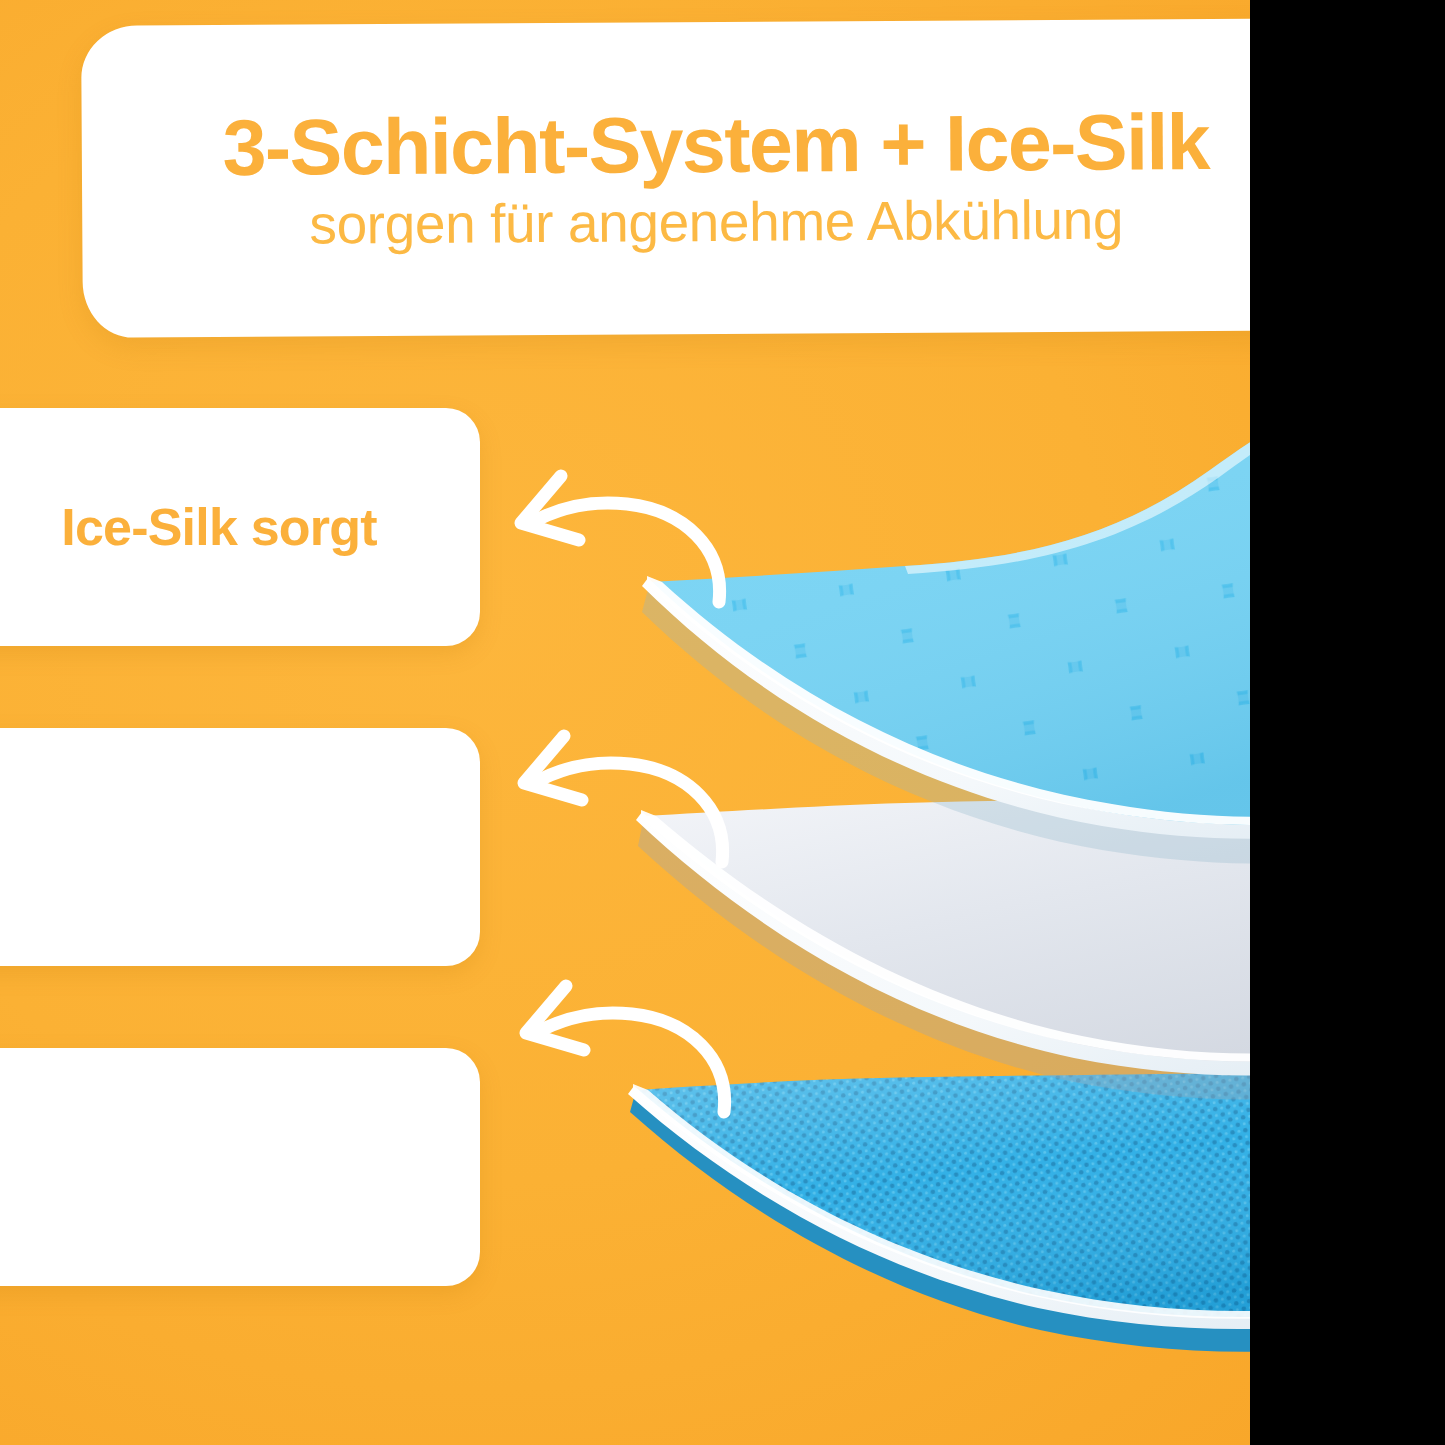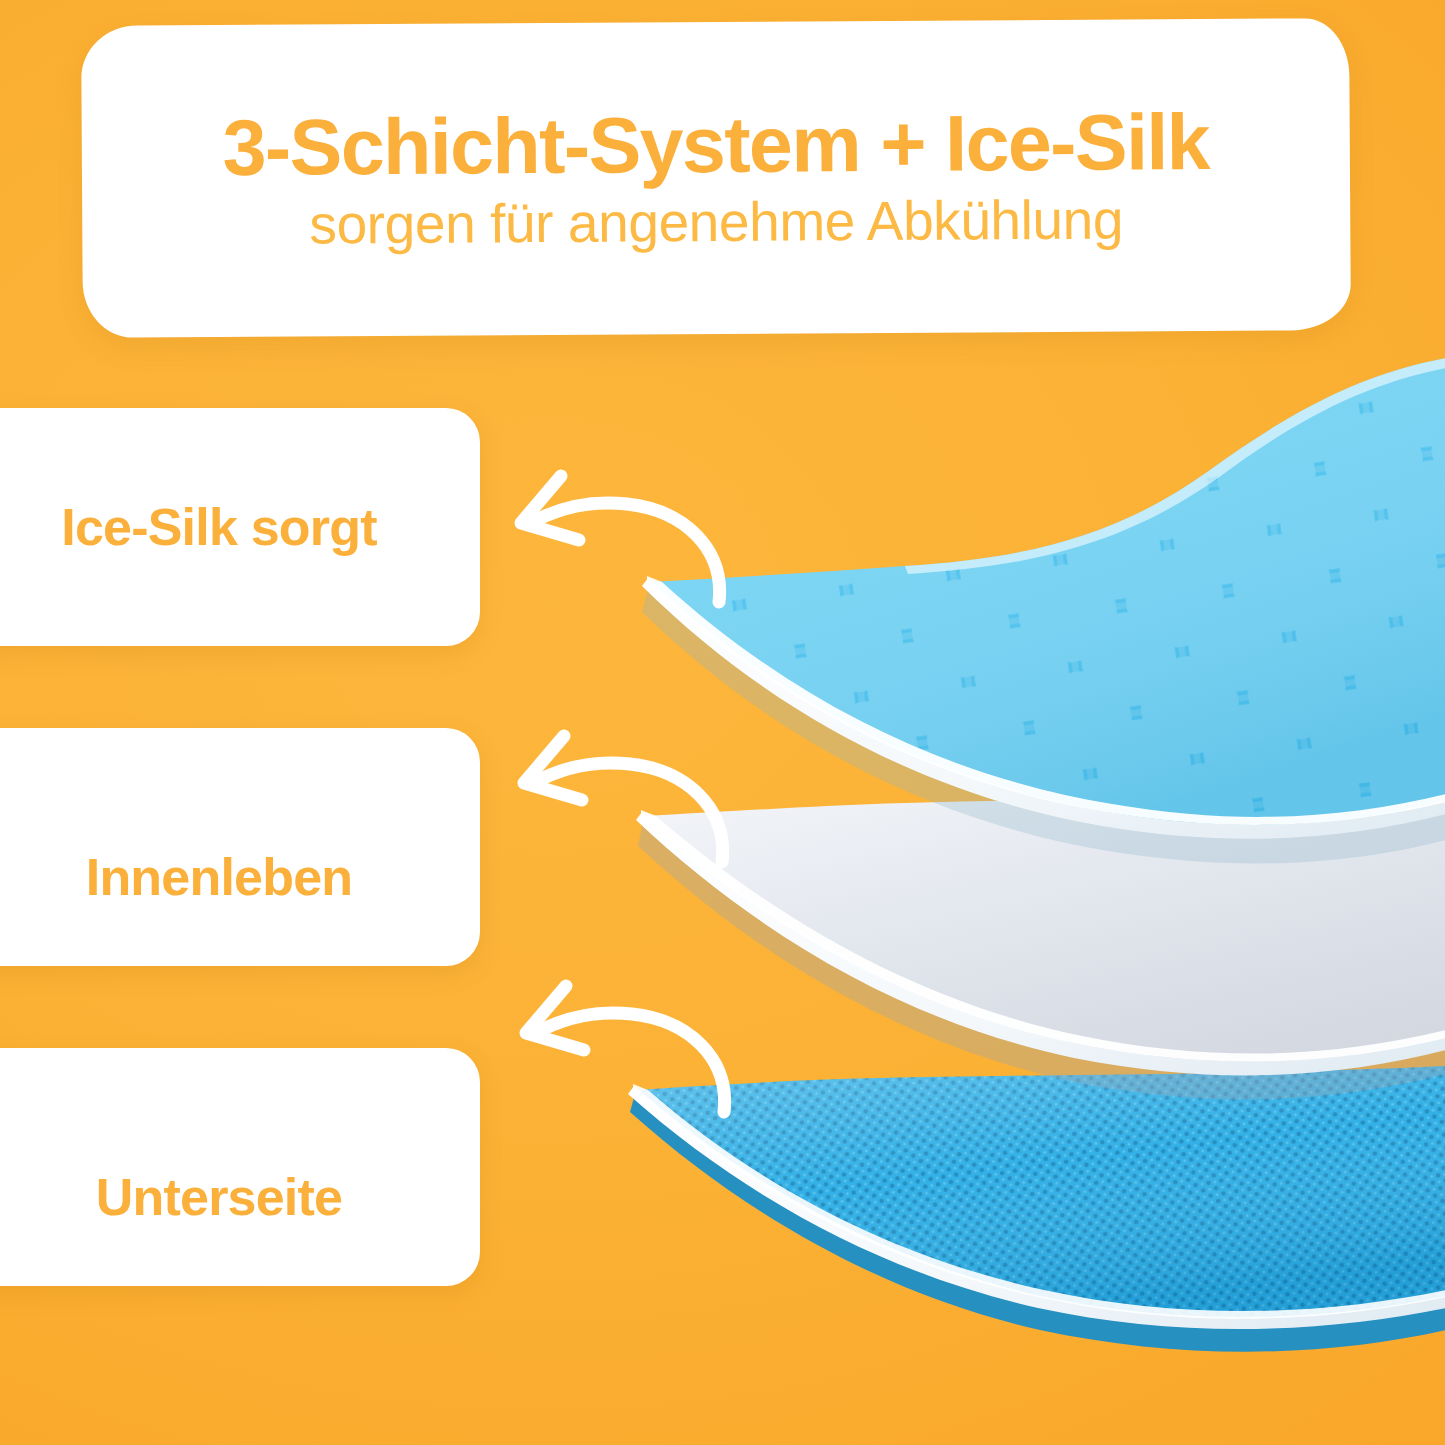--- a/index.html
+++ b/index.html
@@ -2,21 +2,21 @@
 <html><head>
 <meta charset="utf-8">
 <style>
   html, body {
     margin: 0;
     padding: 0;
     background: #000;
   }
   #stage {
     position: relative;
-    width: 1445px;
+    width: 1250px;
     height: 1445px;
     overflow: hidden;
     font-family: "Liberation Sans", sans-serif;
     background: radial-gradient(ellipse 120% 95% at 38% 42%, #fdb63c 0%, #fbb134 42%, #f9a92c 72%, #f7a225 100%);
   }
 
   
   #product {
     position: absolute;
     left: 0; top: 0;
@@ -267,28 +267,26 @@
 
   <div class="feature-card" id="feature-card-0">
     <div class="feature-label">
       <span>Ice-Silk sorgt</span><br>
     </div>
   </div>
 
   <div class="feature-card" id="feature-card-1">
     <div class="feature-label">
       <br>
-      <span>Innenleben</span>
     </div>
   </div>
 
   <div class="feature-card" id="feature-card-2">
     <div class="feature-label">
       <br>
-      <span>Unterseite</span>
     </div>
   </div>
 
   <svg class="arrow" id="arrow-0" viewBox="0 0 300 200">
     <path d="M 232 150 C 238 96 196 58 140 52 C 104 48 70 56 42 72" fill="none" stroke="#ffffff" stroke-width="13" stroke-linecap="round"></path>
     <path d="M 74 24 L 34 71 L 92 88" fill="none" stroke="#ffffff" stroke-width="13" stroke-linecap="round" stroke-linejoin="round"></path>
   </svg>
 
   <svg class="arrow" id="arrow-1" viewBox="0 0 300 200">
     <path d="M 232 150 C 238 96 196 58 140 52 C 104 48 70 56 42 72" fill="none" stroke="#ffffff" stroke-width="13" stroke-linecap="round"></path>

